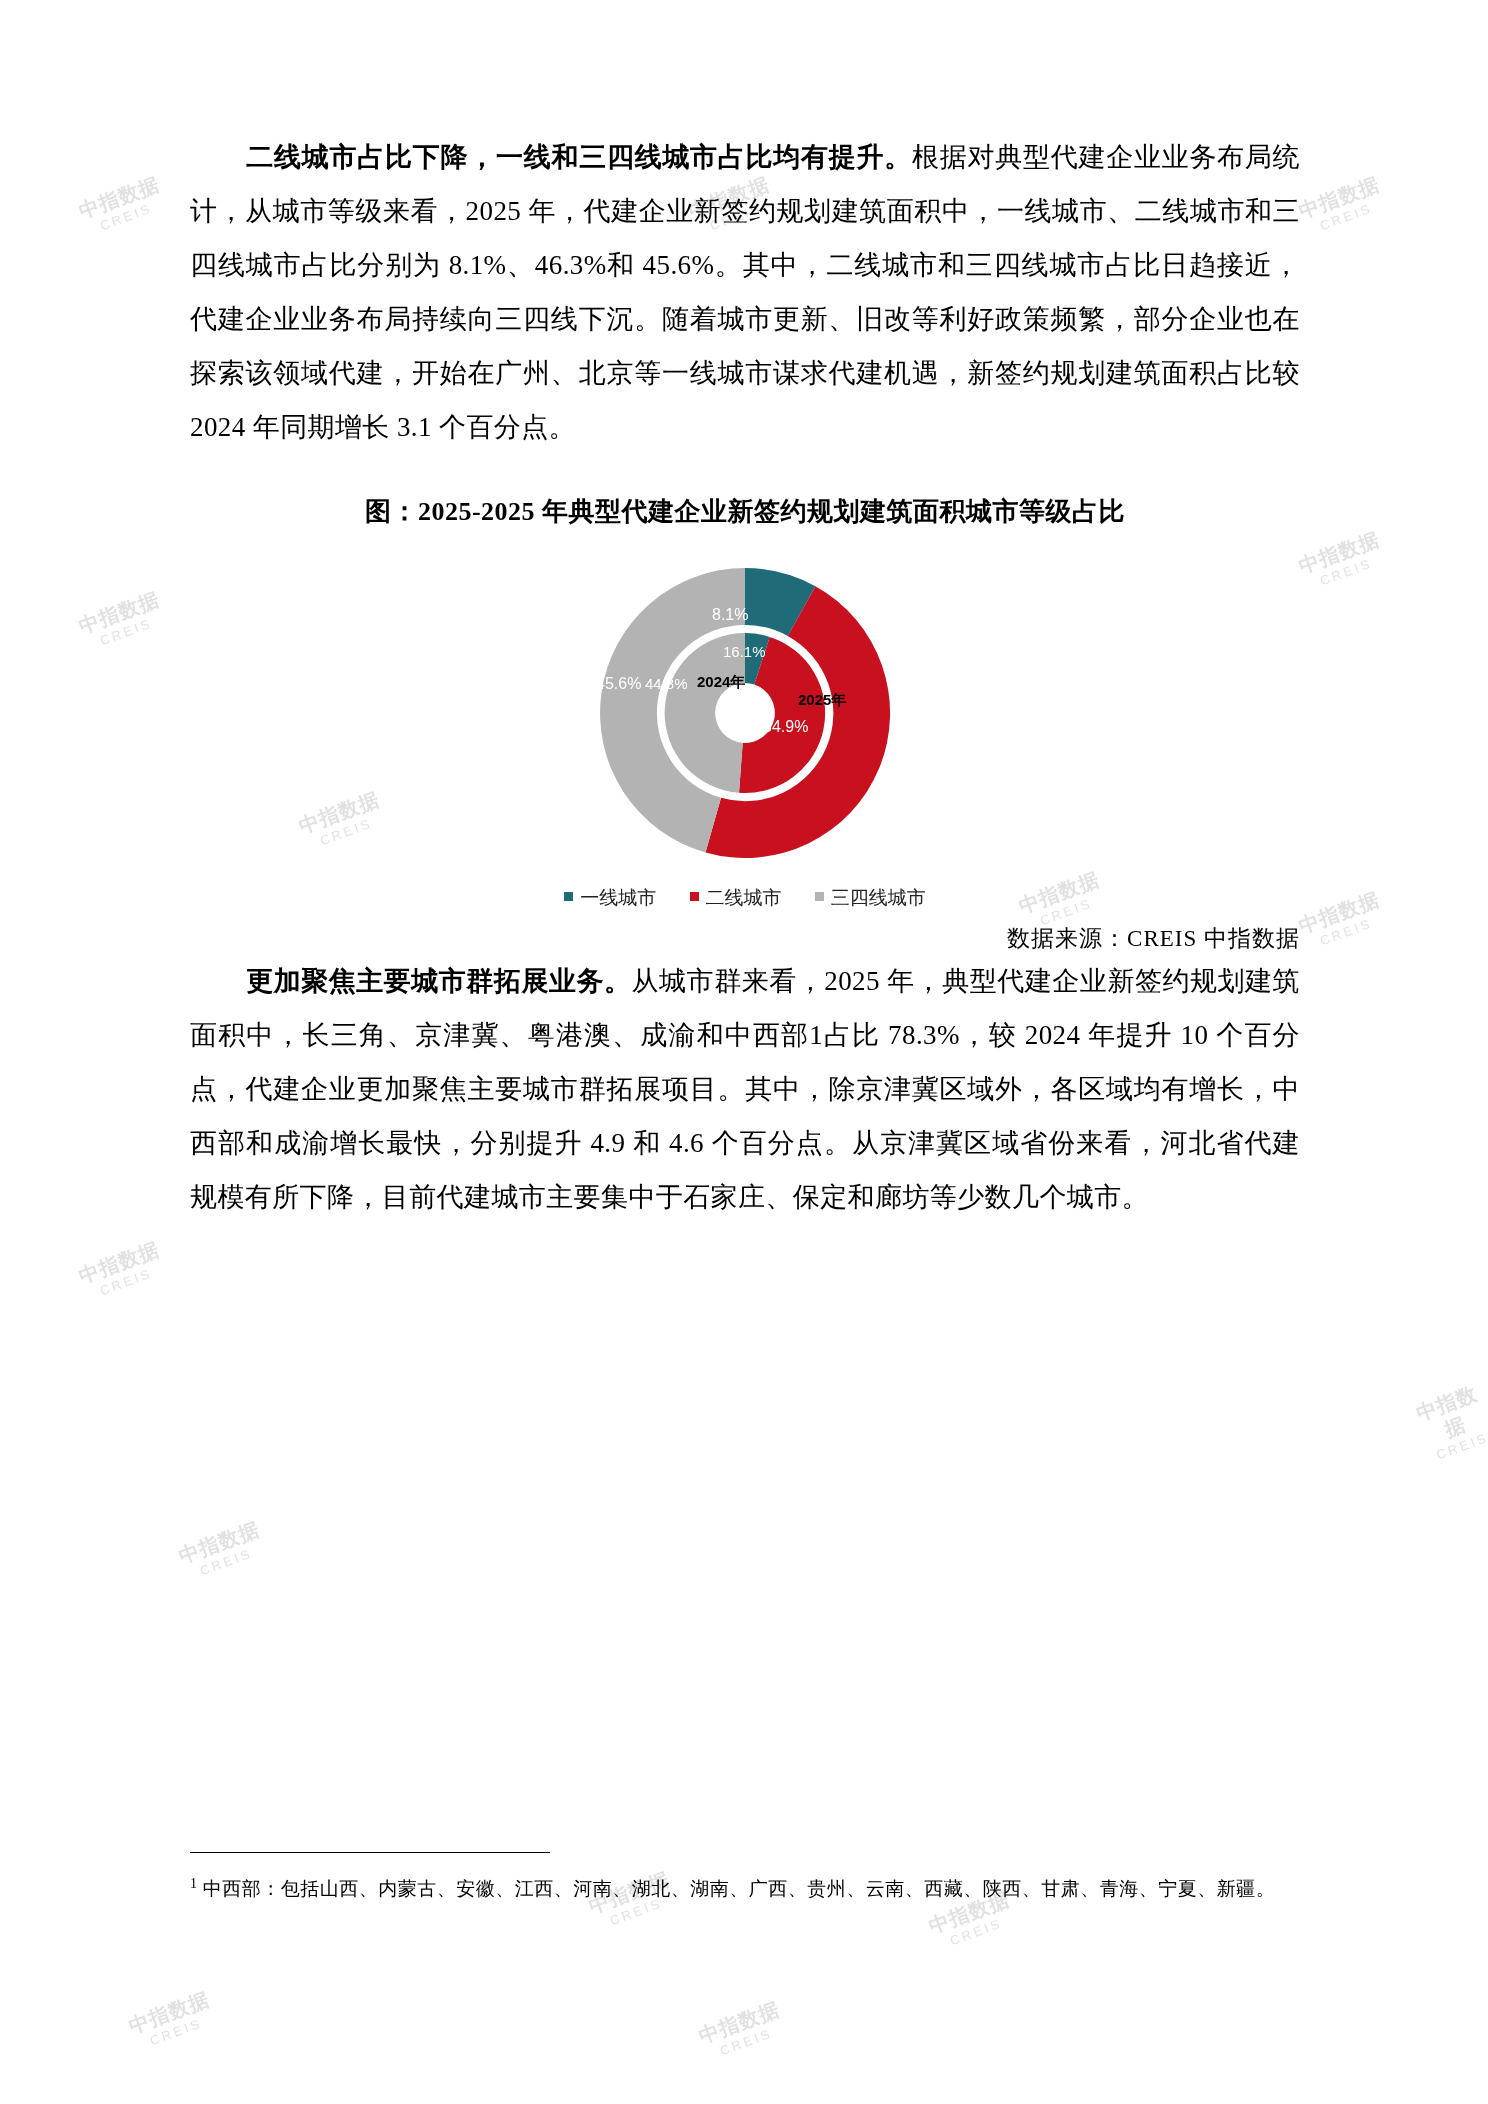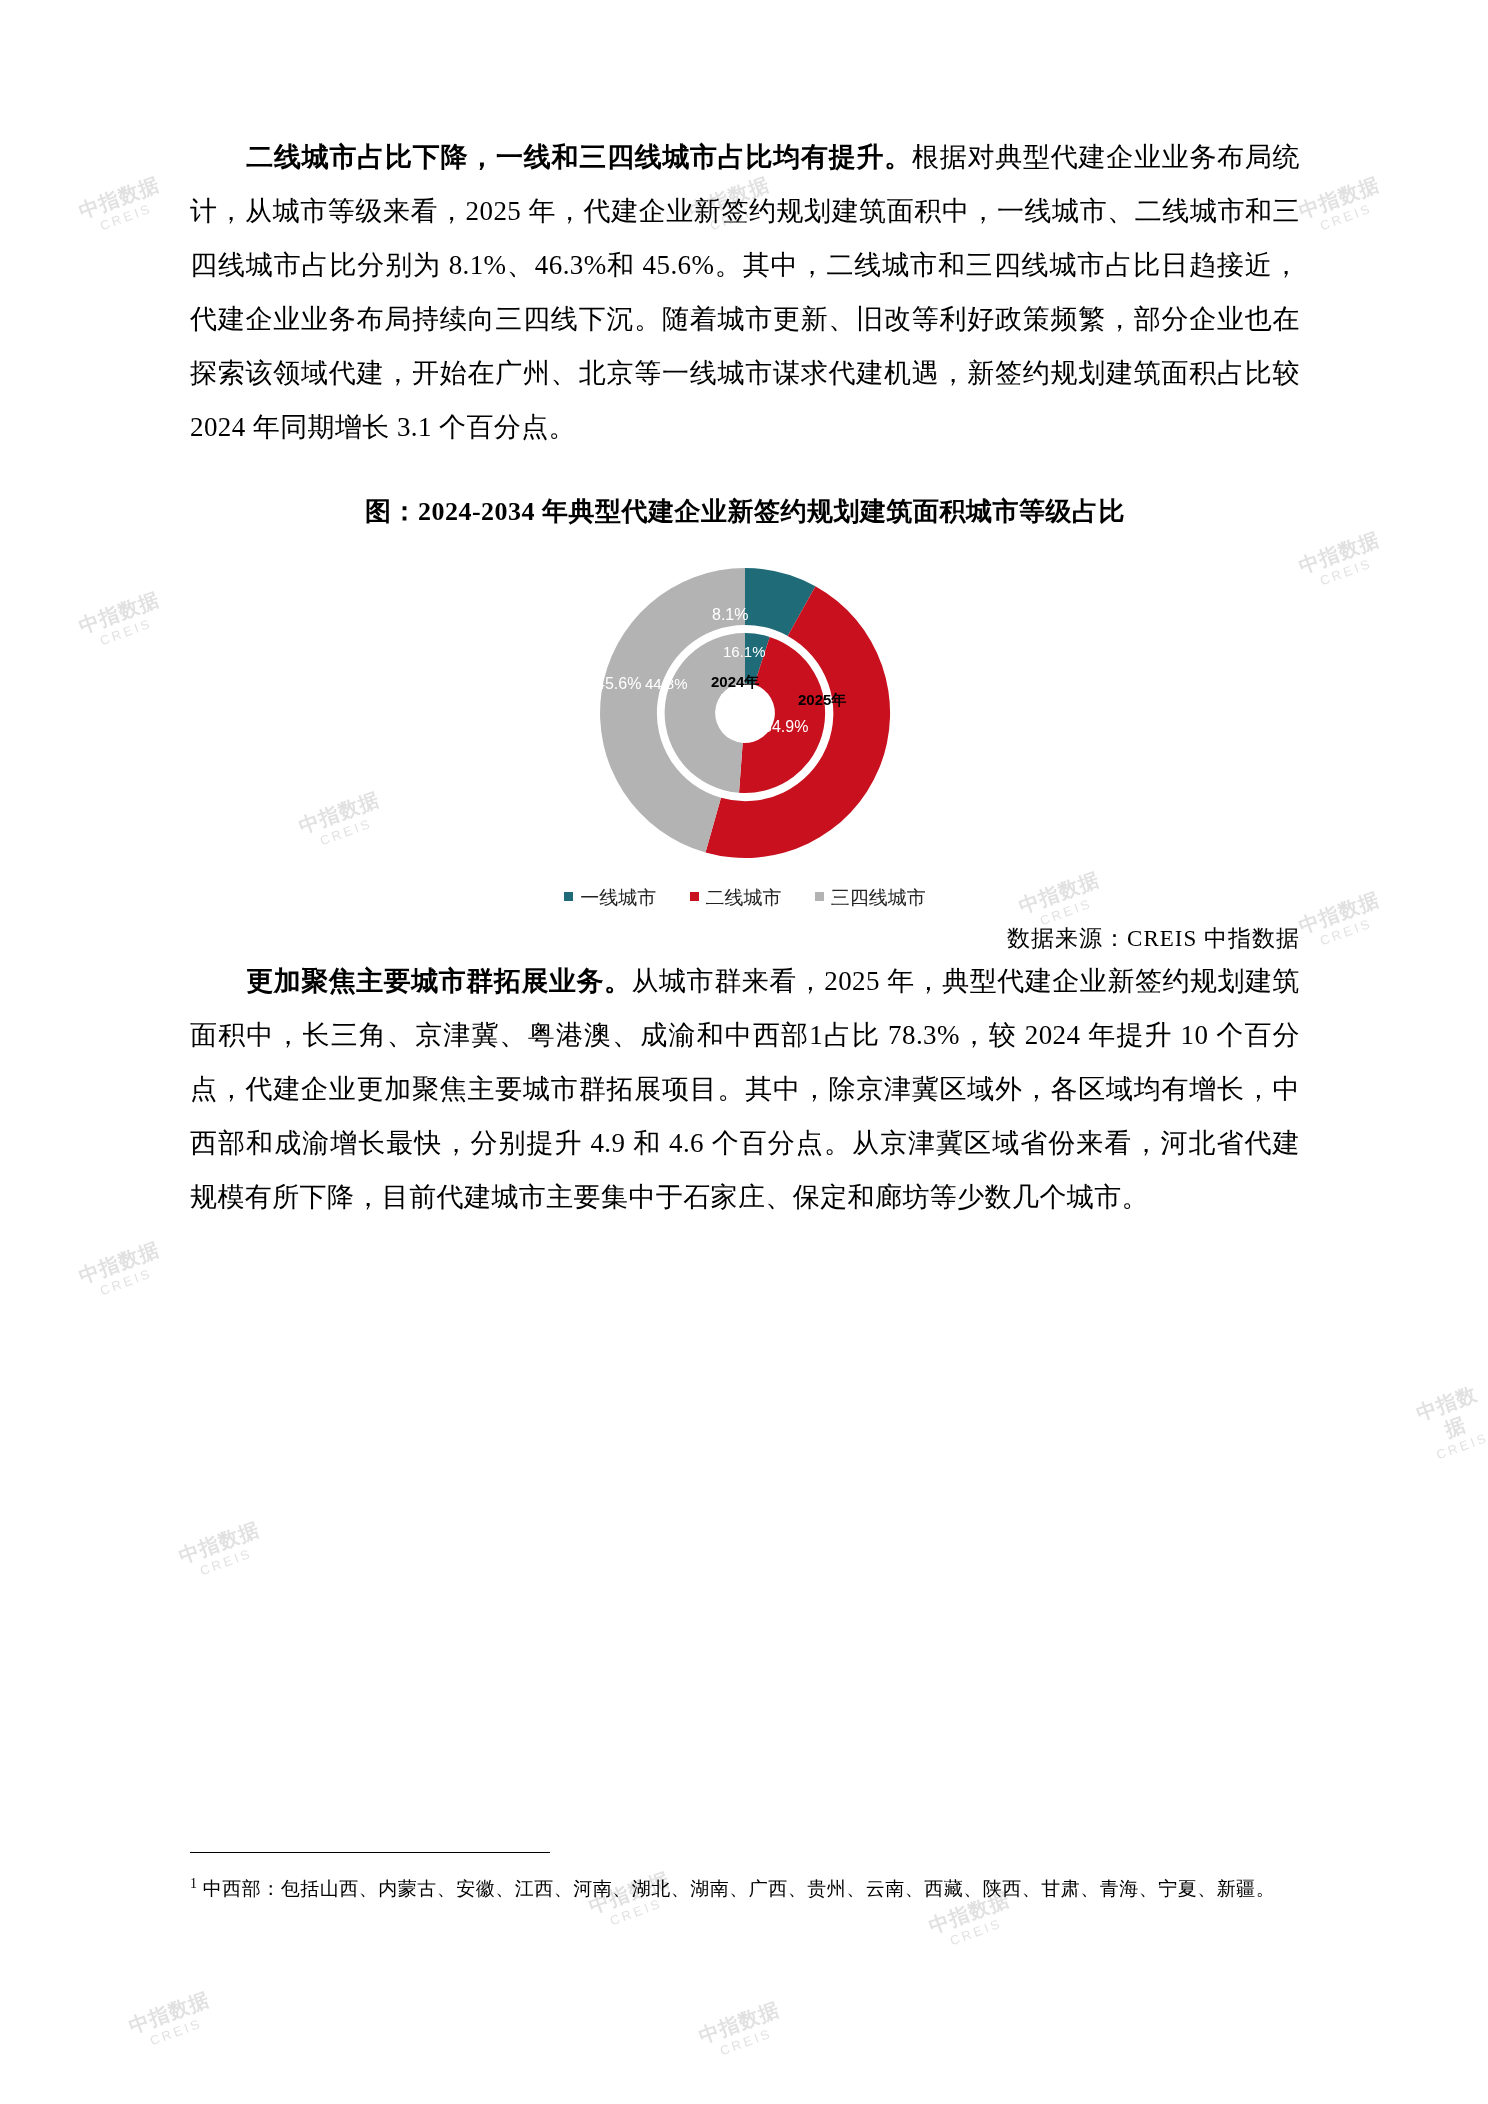--- a/index.html
+++ b/index.html
@@ -200,21 +200,21 @@
     </div>
   <div class="wm" style="left:700px; top:2010px;">
       <div class="t1">中指数据</div>
       <div class="t2">CREIS</div>
     </div>
 
   <div class="content">
 
     <p class="body-text"><span class="indent"></span><span class="bold">二线城市占比下降，一线和三四线城市占比均有提升。</span><span>根据对典型代建企业业务布局统计，从城市等级来看，2025 年，代建企业新签约规划建筑面积中，一线城市、二线城市和三四线城市占比分别为 8.1%、46.3%和 45.6%。其中，二线城市和三四线城市占比日趋接近，代建企业业务布局持续向三四线下沉。随着城市更新、旧改等利好政策频繁，部分企业也在探索该领域代建，开始在广州、北京等一线城市谋求代建机遇，新签约规划建筑面积占比较 2024 年同期增长 3.1 个百分点。</span></p>
 
-    <div class="fig-title">图：2024-2034 年典型代建企业新签约规划建筑面积城市等级占比</div>
+    <div class="fig-title">图：2025-2025 年典型代建企业新签约规划建筑面积城市等级占比</div>
 
     <div class="chart-area">
       <div class="donut-wrap">
         <svg class="donut" width="330" height="300" viewBox="0 0 330 300">
 
           <g transform="translate(165,150)">
 
             <path d="M 0 -145 A 145 145 0 0 1 70.4 -126.8 L 42.7 -77.0 A 88 88 0 0 0 0 -88 Z" fill="#1f6b77"></path>
             <path d="M 70.4 -126.8 A 145 145 0 0 1 -39.5 139.5 L -24.0 84.7 A 88 88 0 0 0 42.7 -77.0 Z" fill="#c8101e"></path>
             <path d="M -39.5 139.5 A 145 145 0 0 1 0 -145 L 0 -88 A 88 88 0 0 0 -24.0 84.7 Z" fill="#b3b3b3"></path>
@@ -225,21 +225,21 @@
 
             <circle r="84" fill="none" stroke="#ffffff" stroke-width="5"></circle>
           </g>
         </svg>
         <div class="label" style="left:132px; top:43px; font-size:16px; color:#ffffff;">8.1%</div>
         <div class="label" style="left:183px; top:155px; font-size:16px; color:#ffffff;">34.9%</div>
         <div class="label" style="left:16px; top:112px; font-size:16px; color:#ffffff;">45.6%</div>
         <div class="label" style="left:143px; top:80px; font-size:15px; color:#ffffff;">16.1%</div>
         <div class="label" style="left:140px; top:127px; font-size:15px; color:#ffffff;">50.2%</div>
         <div class="label" style="left:65px; top:112px; font-size:15px; color:#ffffff;">44.8%</div>
-        <div class="label" style="left:131px; top:110px; font-size:15px; font-weight:bold; color:#000;">2024年</div>
+        <div class="label" style="left:117px; top:110px; font-size:15px; font-weight:bold; color:#000;">2024年</div>
         <div class="label" style="left:218px; top:128px; font-size:15px; font-weight:bold; color:#000;">2025年</div>
       </div>
 
       <div class="legend">
         <span class="item"><span class="swatch" style="background:#1f6b77;"></span><span>一线城市</span></span>
         <span class="item"><span class="swatch" style="background:#c8101e;"></span><span>二线城市</span></span>
         <span class="item"><span class="swatch" style="background:#b3b3b3;"></span><span>三四线城市</span></span>
       </div>
     </div>
 

